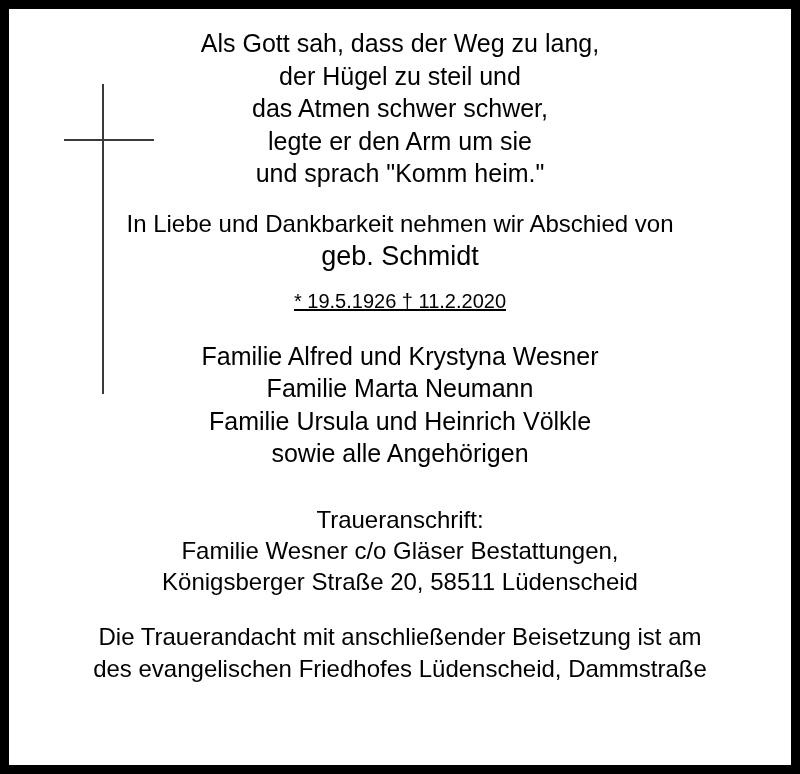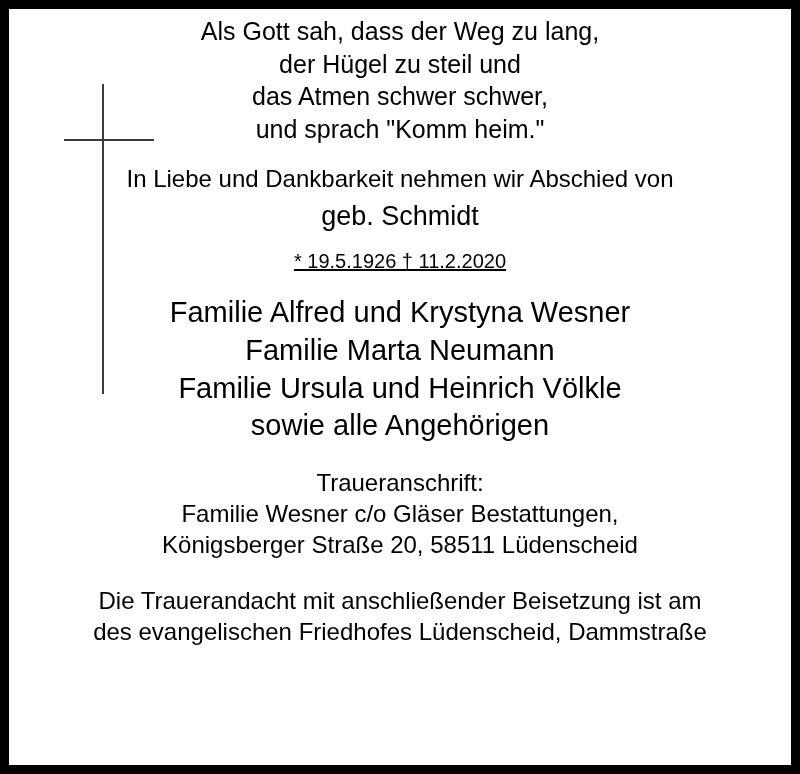--- a/index.html
+++ b/index.html
@@ -20,21 +20,21 @@
     width: 800px;
     height: 774px;
     border: 9px solid #000000;
     background: #ffffff;
   }
   .inner {
     position: relative;
     width: 100%;
     height: 100%;
     box-sizing: border-box;
-    padding: 2px 24px 0 24px;
+    padding: 14px 24px 0 24px;
   }
   
   .cross {
     position: absolute;
     left: 55px;
     top: 75px;
     width: 90px;
     height: 310px;
   }
   .cross .vbar {
@@ -66,35 +66,34 @@
     font-size: 24px;
     margin-top: 18px;
   }
   .name {
     font-size: 38px;
     margin-top: 24px;
     letter-spacing: 0.5px;
   }
   .maiden {
     font-size: 27px;
-    margin-top: 5px;
   }
   .dates {
     font-size: 20px;
     margin-top: 14px;
     text-decoration: underline;
   }
   .family {
-    font-size: 29px;
-    margin-top: 20px;
+    font-size: 25px;
+    margin-top: 26px;
   }
   .family div { white-space: nowrap; }
   .address {
     font-size: 24px;
-    margin-top: 22px;
+    margin-top: 34px;
   }
   .address div { white-space: nowrap; }
   .service {
     font-size: 24px;
     margin-top: 24px;
   }
   .service div { white-space: nowrap; }
 </style>
 </head>
 <body>
@@ -104,20 +103,21 @@
 
     <div class="cross">
       <div class="vbar"></div>
       <div class="hbar"></div>
     </div>
 
     <div class="text-block poem">
       <div>Als Gott sah, dass der Weg zu lang,</div>
       <div>der Hügel zu steil und</div>
       <div>das Atmen schwer schwer,</div>
+      <div>legte er den Arm um sie</div>
       <div>und sprach "Komm heim."</div>
     </div>
 
     <div class="text-block intro">In Liebe und Dankbarkeit nehmen wir Abschied von</div>
 
     <div class="text-block maiden">geb. Schmidt</div>
     <div class="text-block dates">* 19.5.1926  † 11.2.2020</div>
 
     <div class="text-block family">
       <div>Familie Alfred und Krystyna Wesner</div>

